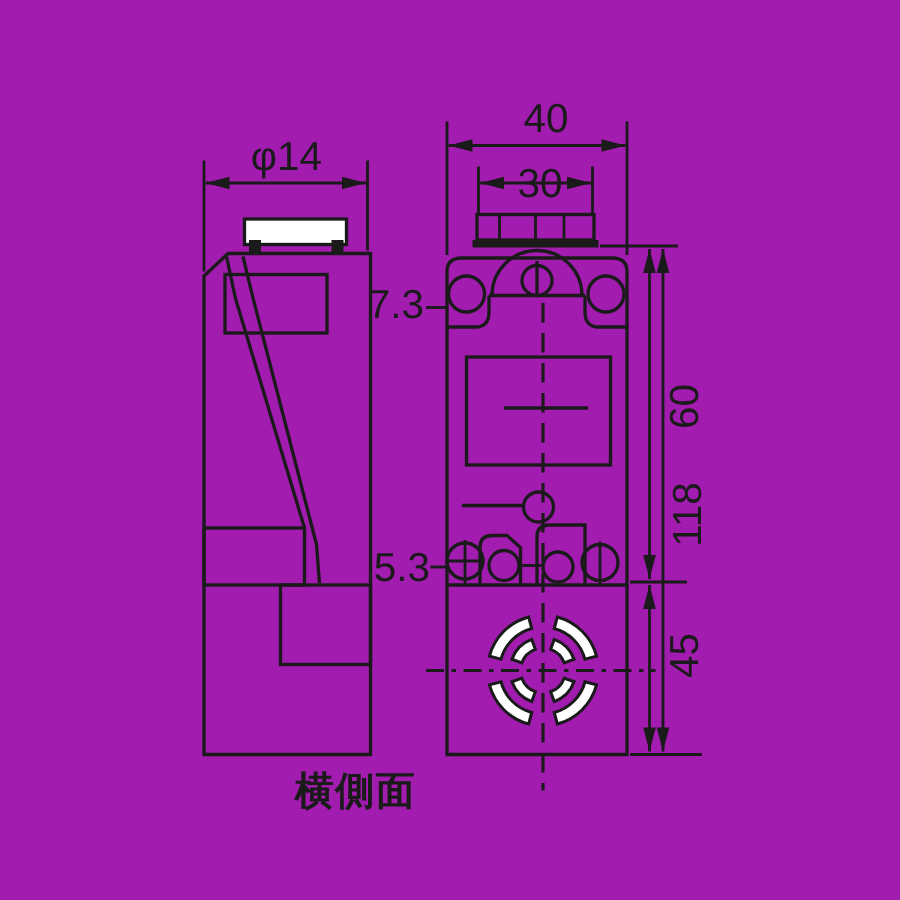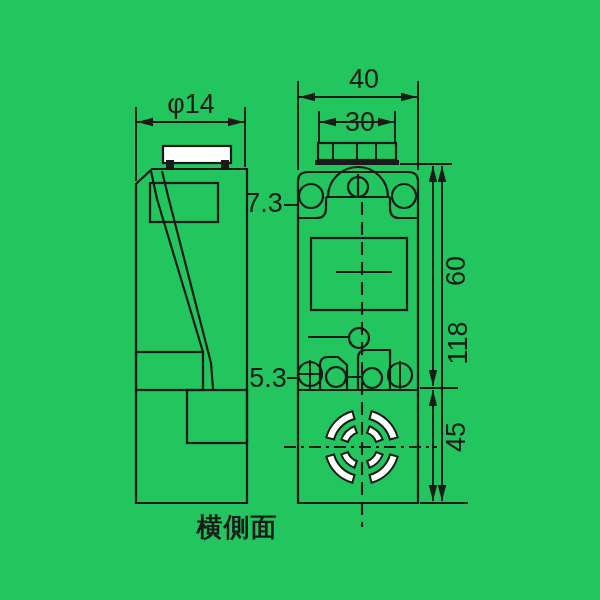--- a/index.html
+++ b/index.html
@@ -1,17 +1,17 @@
 <!DOCTYPE html>
 <html><head>
 <meta charset="utf-8">
 <style>
   html,body{margin:0;padding:0;background:#ffffff;}
   .canvas{
-    position:relative;width:600px;height:600px;background:#22c55e;
+    position:relative;width:600px;height:600px;background:#a21caf;
     font-family:"Liberation Sans", sans-serif;
   }
   svg{display:block;}
   svg text{
     font-family:"Liberation Sans", sans-serif;
     fill:#1a1a1a;
   }
   .dim-text{font-size:27px;}
   .caption-text{font-size:26px;font-weight:bold;letter-spacing:1px;}
   .ln{stroke:#1a1a1a;stroke-width:2.2;fill:none;}

